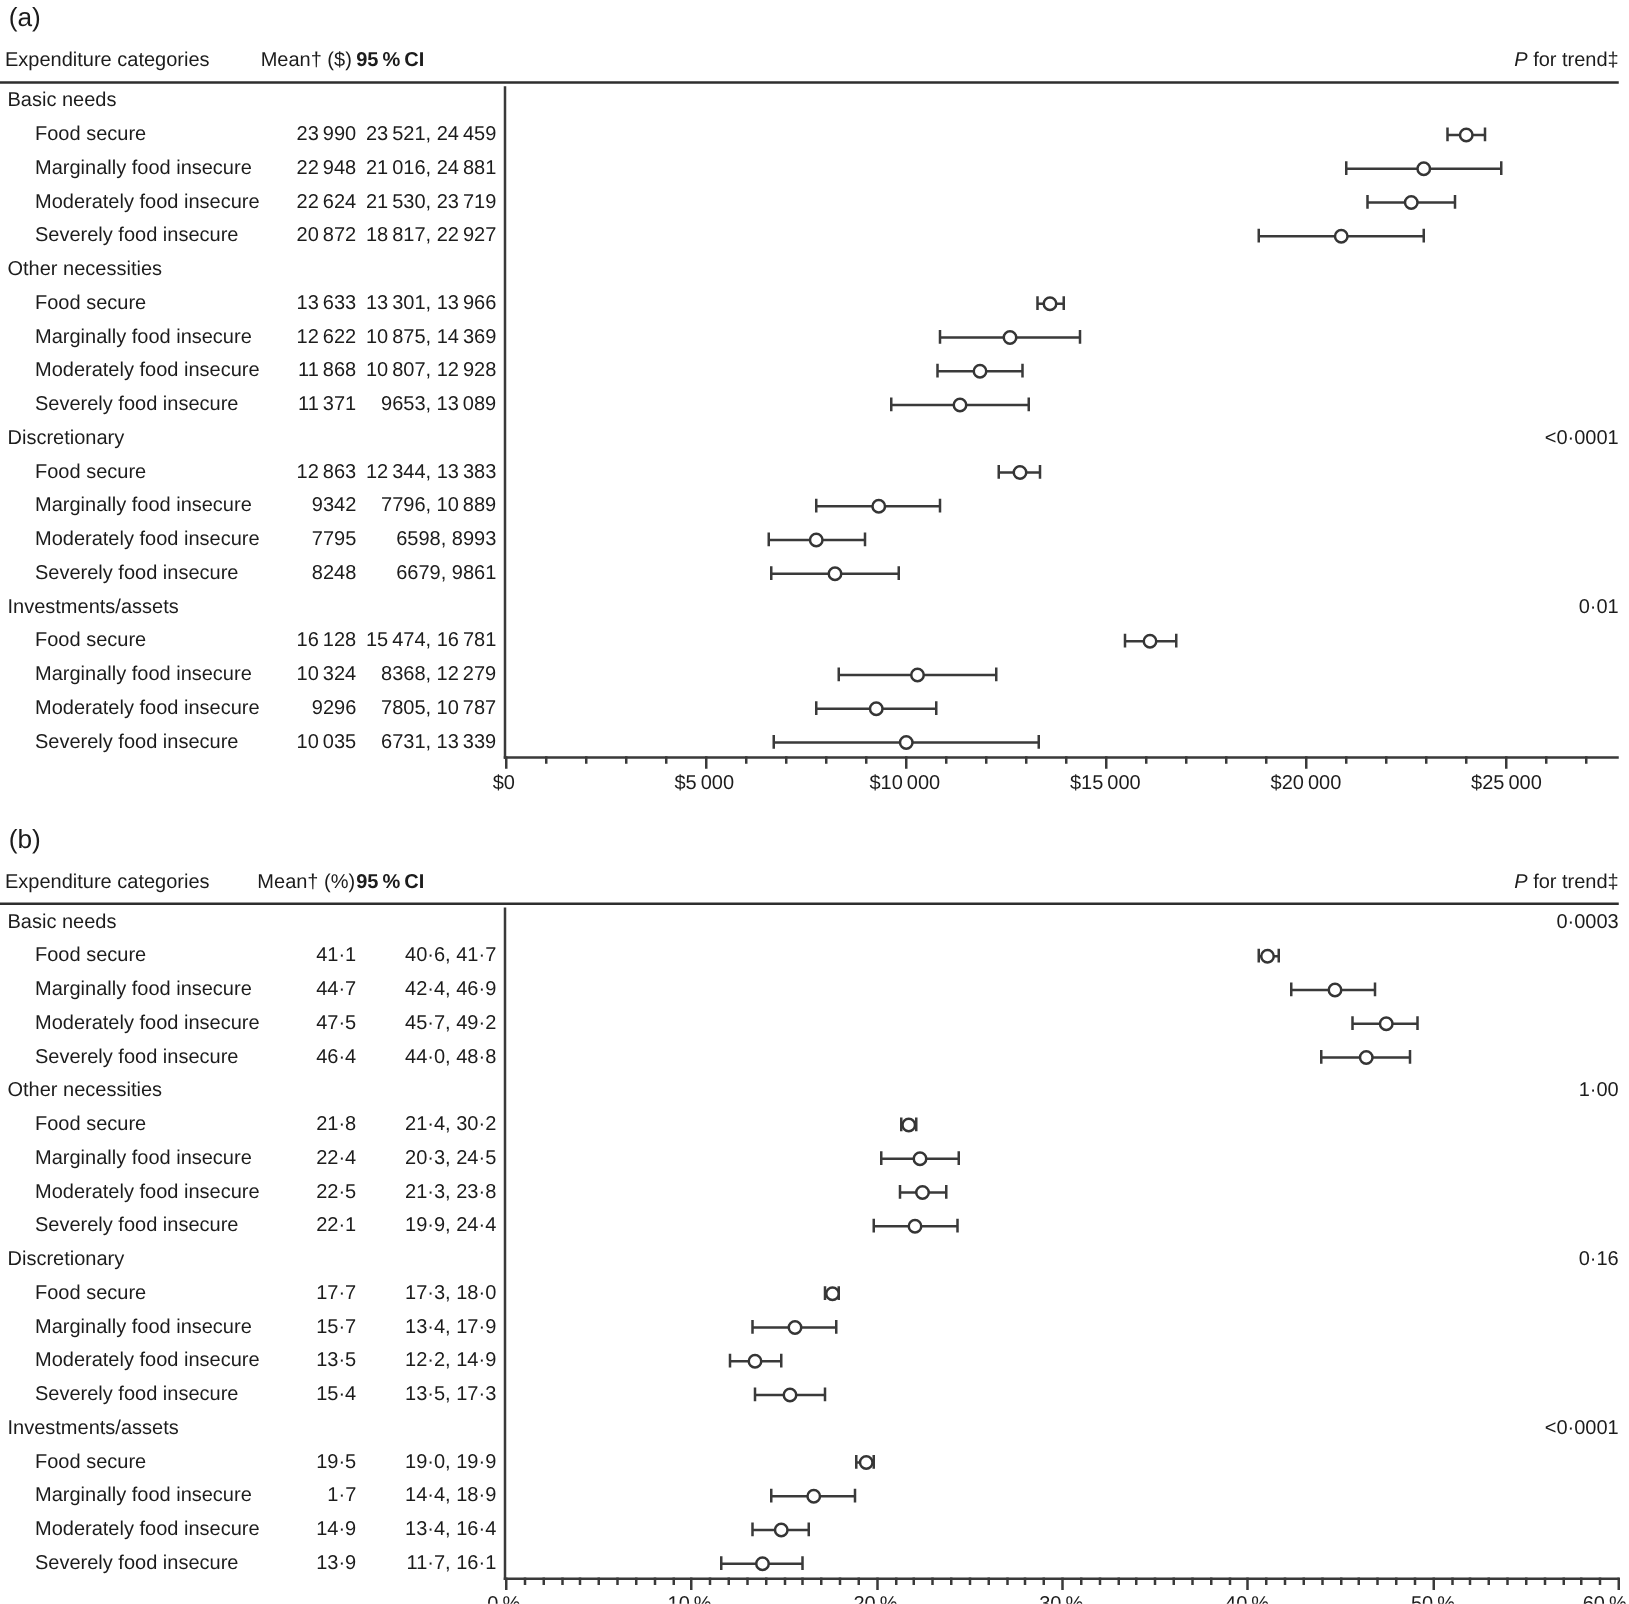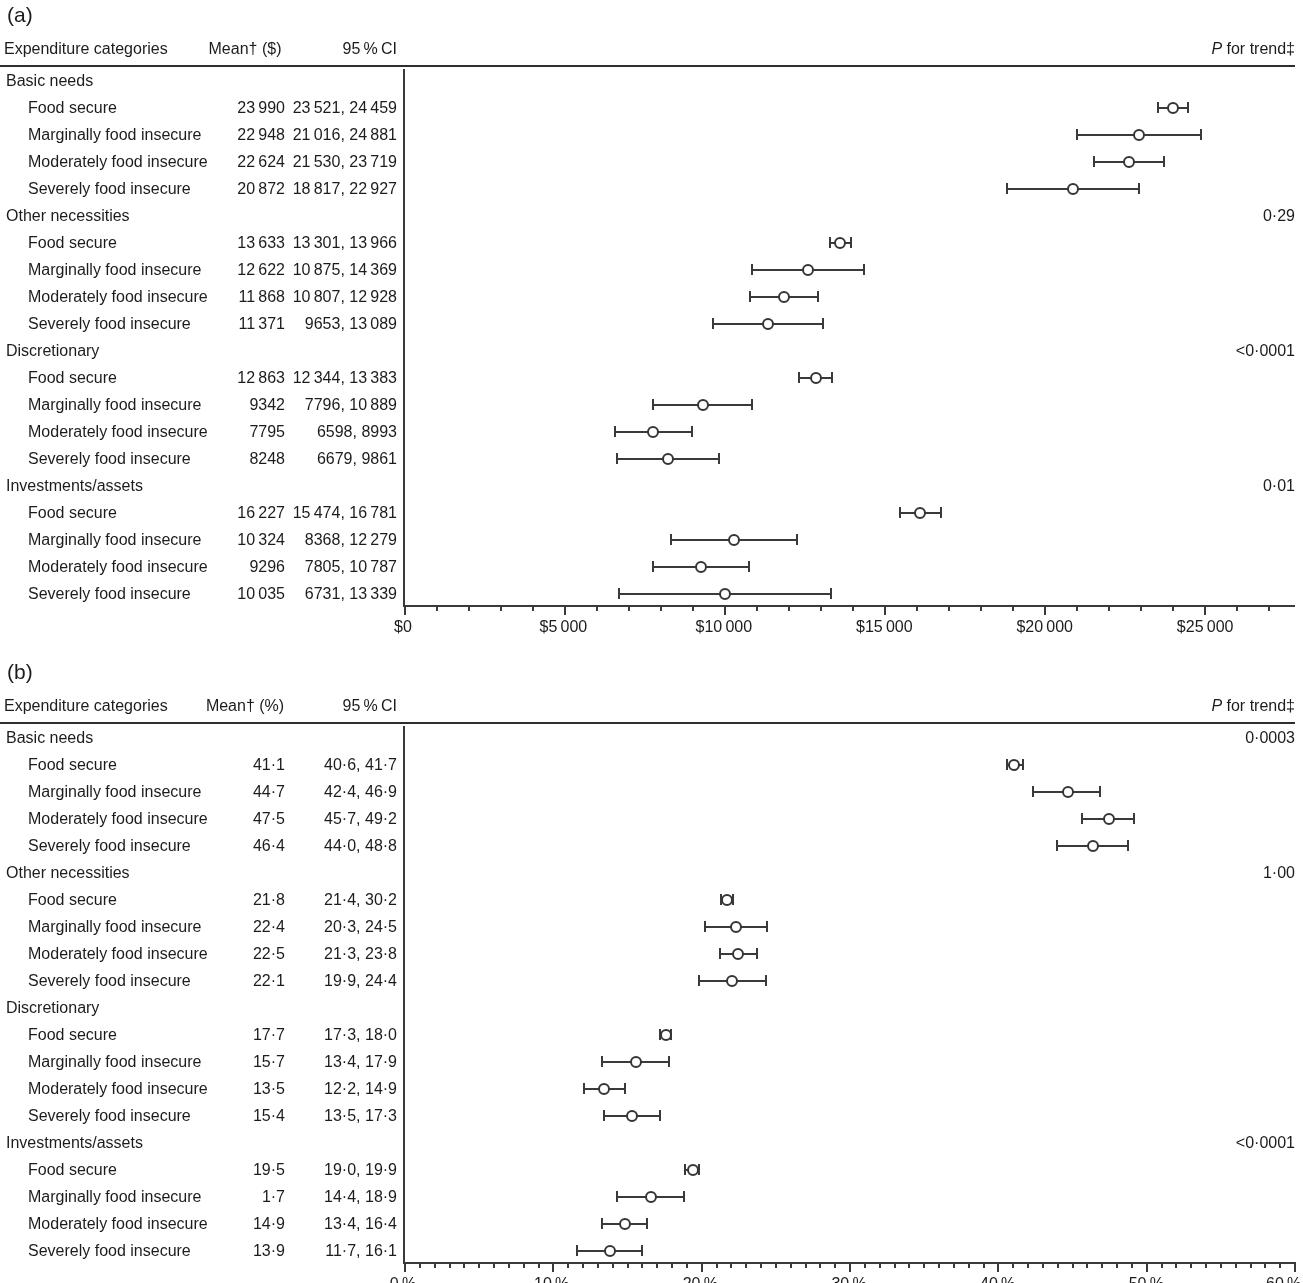--- a/index.html
+++ b/index.html
@@ -17,21 +17,21 @@
     padding:3px 0 1px 7px;white-space:nowrap;
   }
   .header-row{
     display:flex;align-items:flex-end;
     height:30px;padding-bottom:7px;
     border-bottom:2px solid #2e2e2e;
     font-size:16px;white-space:nowrap;
   }
   .h-cat{width:205px;padding-left:4px;box-sizing:border-box;}
   .h-mean{width:80px;text-align:center;}
-  .h-ci{width:112px;text-align:right;}
+  .h-ci{width:112px;text-align:left;font-weight:bold;}
   .h-p{flex:1;text-align:right;}
   .h-p i{font-style:italic;}
   .body{position:relative;}
   .row{display:flex;align-items:center;height:27px;font-size:16px;white-space:nowrap;}
   .col-label{width:205px;padding-left:28px;box-sizing:border-box;overflow:visible;}
   .row.section .col-label{padding-left:6px;}
   .col-mean{width:80px;text-align:right;}
   .col-ci{width:112px;text-align:right;}
   .col-plot{flex:1;position:relative;height:100%;margin-left:6px;}
   .pval{position:absolute;right:0;top:50%;transform:translateY(-50%);font-size:16px;}
@@ -145,23 +145,20 @@
               <div class="bar" style="left: 67.6871%; width: 14.7842%;"></div>
               <div class="cap" style="left: 67.6871%;"></div>
               <div class="cap" style="left: 82.4712%;"></div>
               <div class="dot" style="left: 75.0791%;"></div>
             </div>
           </div>
           <div class="row section">
             <div class="col-label">Other necessities</div>
             <div class="col-mean"></div>
             <div class="col-ci"></div>
-            <div class="col-plot">
-              <span class="pval">0·29</span>
-            </div>
           </div>
           <div class="row item">
             <div class="col-label">Food secure</div>
             <div class="col-mean">13 633</div>
             <div class="col-ci">13 301, 13 966</div>
             <div class="col-plot">
               <div class="bar" style="left: 47.8453%; width: 2.39209%;"></div>
               <div class="cap" style="left: 47.8453%;"></div>
               <div class="cap" style="left: 50.2374%;"></div>
               <div class="dot" style="left: 49.0396%;"></div>
@@ -255,21 +252,21 @@
           <div class="row section">
             <div class="col-label">Investments/assets</div>
             <div class="col-mean"></div>
             <div class="col-ci"></div>
             <div class="col-plot">
               <span class="pval">0·01</span>
             </div>
           </div>
           <div class="row item">
             <div class="col-label">Food secure</div>
-            <div class="col-mean">16 227</div>
+            <div class="col-mean">16 128</div>
             <div class="col-ci">15 474, 16 781</div>
             <div class="col-plot">
               <div class="bar" style="left: 55.6619%; width: 4.70144%;"></div>
               <div class="cap" style="left: 55.6619%;"></div>
               <div class="cap" style="left: 60.3633%;"></div>
               <div class="dot" style="left: 58.0144%;"></div>
             </div>
           </div>
           <div class="row item">
             <div class="col-label">Marginally food insecure</div>
@@ -490,20 +487,23 @@
               <div class="bar" style="left: 33.1667%; width: 7.5%;"></div>
               <div class="cap" style="left: 33.1667%;"></div>
               <div class="cap" style="left: 40.6667%;"></div>
               <div class="dot" style="left: 36.8333%;"></div>
             </div>
           </div>
           <div class="row section">
             <div class="col-label">Discretionary</div>
             <div class="col-mean"></div>
             <div class="col-ci"></div>
+            <div class="col-plot">
+              <span class="pval">0·16</span>
+            </div>
           </div>
           <div class="row item">
             <div class="col-label">Food secure</div>
             <div class="col-mean">17·7</div>
             <div class="col-ci">17·3, 18·0</div>
             <div class="col-plot">
               <div class="bar" style="left: 28.8333%; width: 1.16667%;"></div>
               <div class="cap" style="left: 28.8333%;"></div>
               <div class="cap" style="left: 30%;"></div>
               <div class="dot" style="left: 29.5%;"></div>

